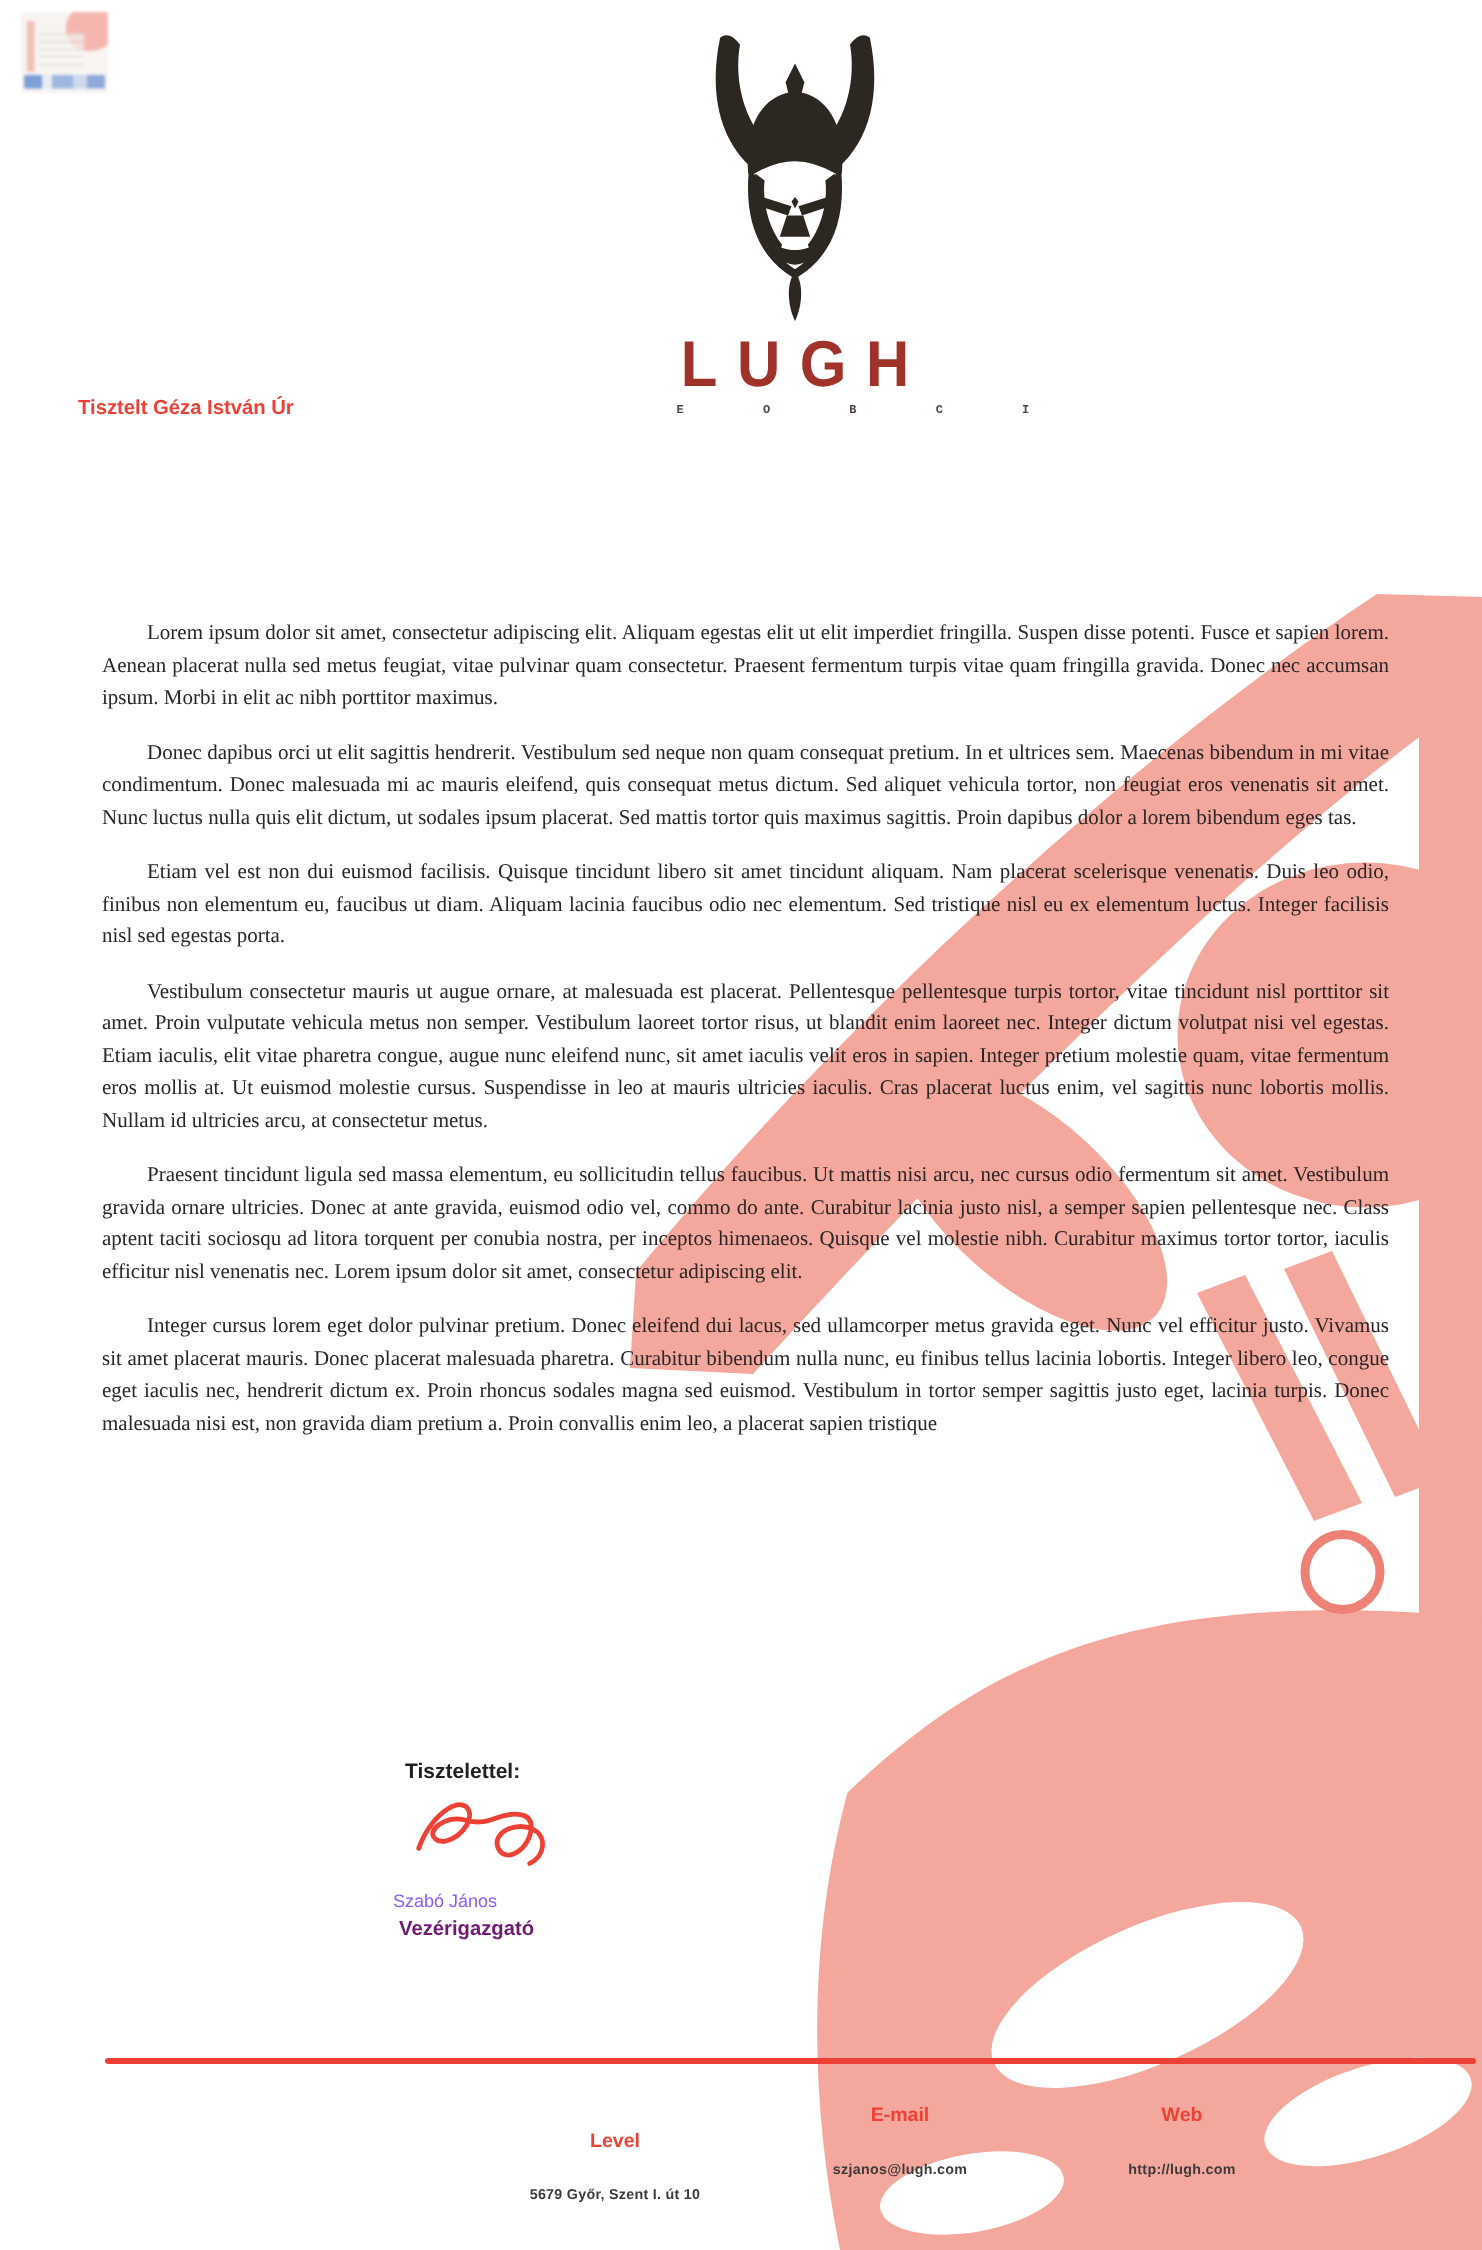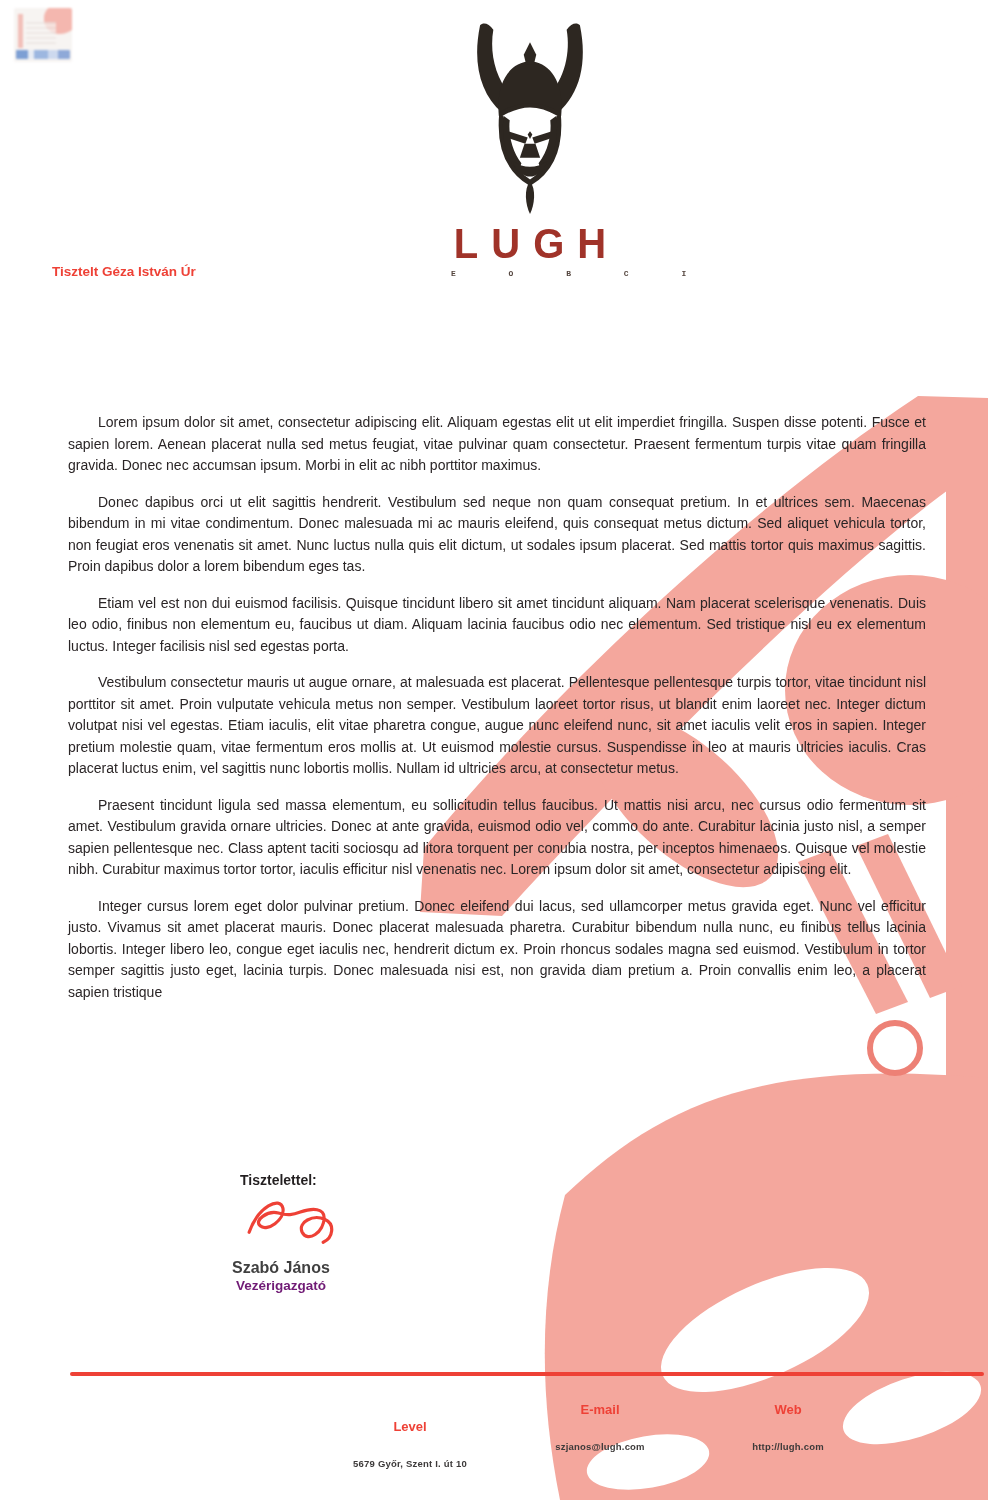--- a/index.html
+++ b/index.html
@@ -29,27 +29,27 @@
   .tagline{margin-top:7px;color:#55463f;font-size:8px;font-weight:bold;
            letter-spacing:24px;padding-left:24px;white-space:nowrap;font-family:Liberation Mono, monospace;}
 
   
   .salutation{position:absolute;left:52px;top:220px;color:#ee4136;font-size:13.5px;font-weight:bold;z-index:2;margin-top:44px;}
   .addr{position:absolute;left:68px;top:263px;font-size:14px;font-weight:bold;line-height:23px;color:#262122;z-index:2;}
 
   
   .bodytext{position:absolute;left:68px;top:412px;width:858px;z-index:2;
             font-size:14px;line-height:21.5px;text-align:justify;color:#2a2526;}
-  .bodytext p{margin:0 0 15px 0;text-indent:30px;}
+  .bodytext p{margin:0 0 15px 0;text-indent:30px;font-family:Liberation Serif, serif;}
 
   
-  .closing{position:absolute;left:232px;top:1172px;z-index:2;}
+  .closing{position:absolute;left:262px;top:1172px;z-index:2;}
   .closing .lab{font-size:14px;font-weight:bold;color:#231f20;margin-left:8px;}
   .sig{display:block;width:132px;height:64px;margin:4px 0 2px 6px;}
-  .signer-name{color:#404040;font-size:16px;font-weight:bold;line-height:19px;}
+  .signer-name{color:#8b5cf6;font-size:12px;font-weight:normal;line-height:19px;}
   .signer-title{color:#701a75;font-size:13.5px;font-weight:bold;line-height:18px;margin-left:4px;}
 
   
   .rule{position:absolute;left:70px;right:4px;top:1372px;height:4px;background:#ee4136;border-radius:2px;z-index:2;}
   .fcol{position:absolute;top:1402px;width:190px;text-align:center;z-index:2;}
   .fcol .flabel{color:#ee4136;font-size:13px;font-weight:bold;}
   .fcol .fvalue{margin-top:24px;color:#3d3a3a;font-size:9.5px;font-weight:bold;letter-spacing:.2px;}
   .c1{left:100px;} .c2{left:315px;margin-top:17px;} .c3{left:505px;} .c4{left:693px;}
 </style>
 </head>

